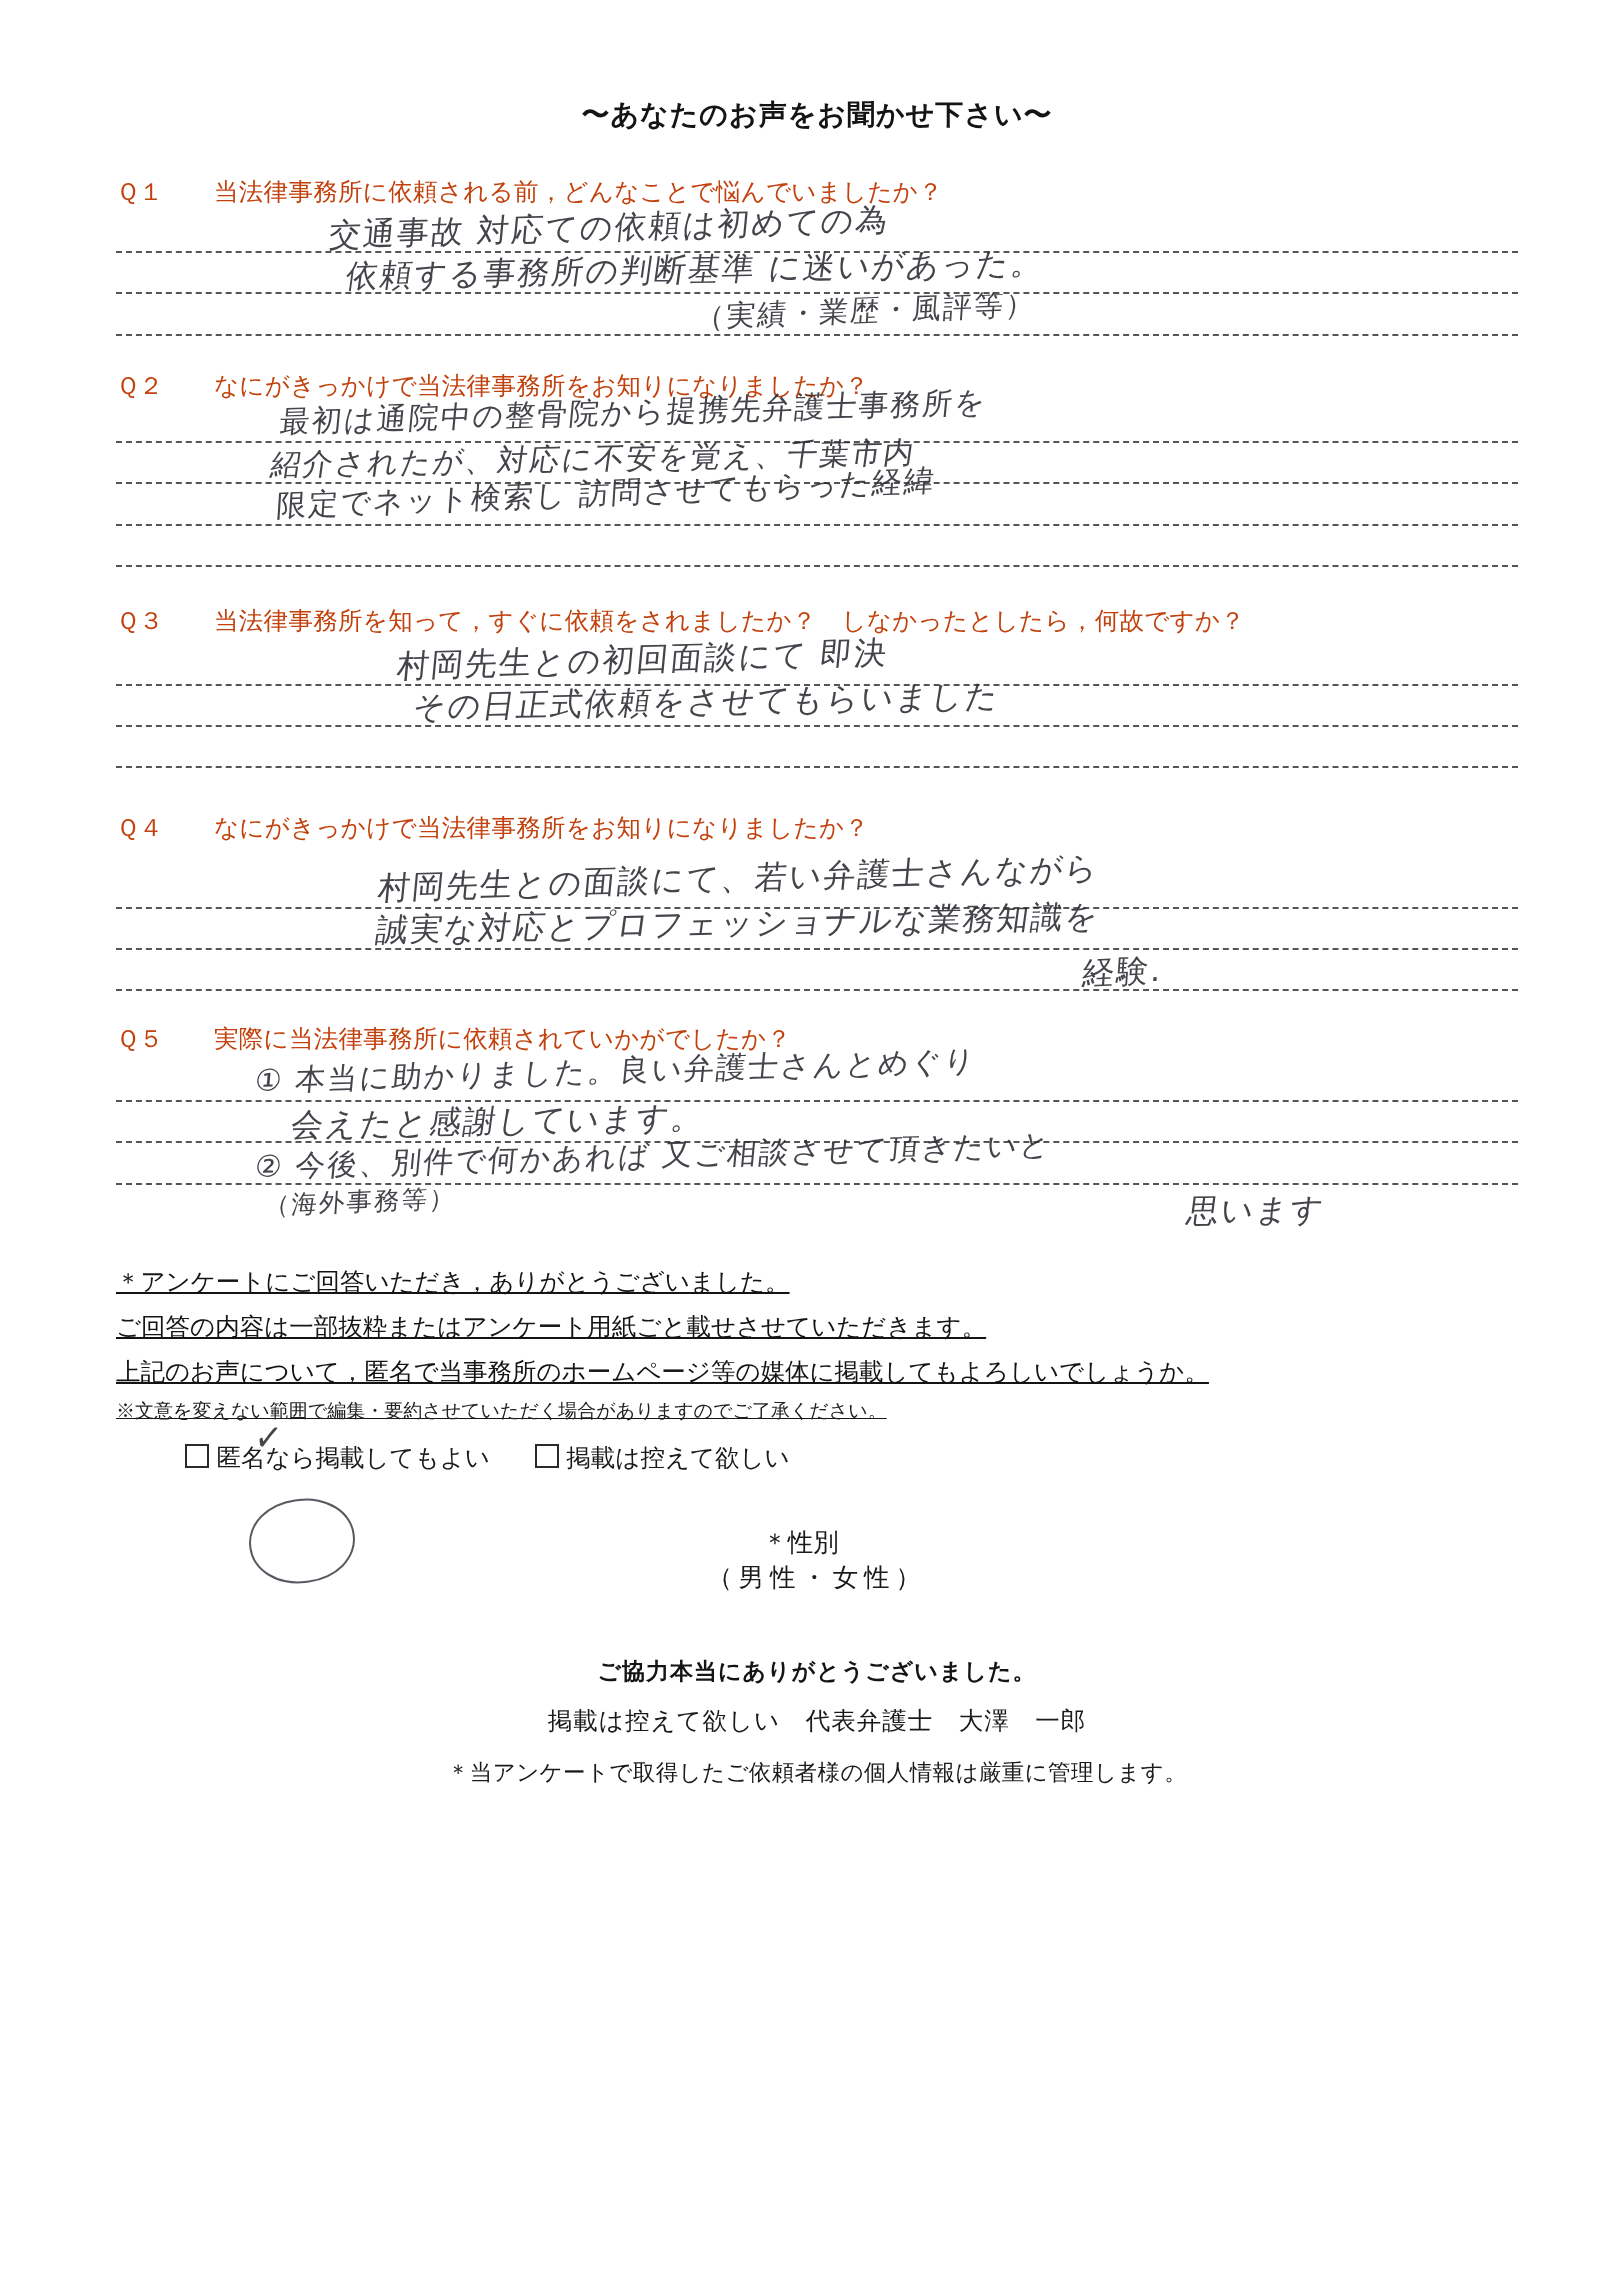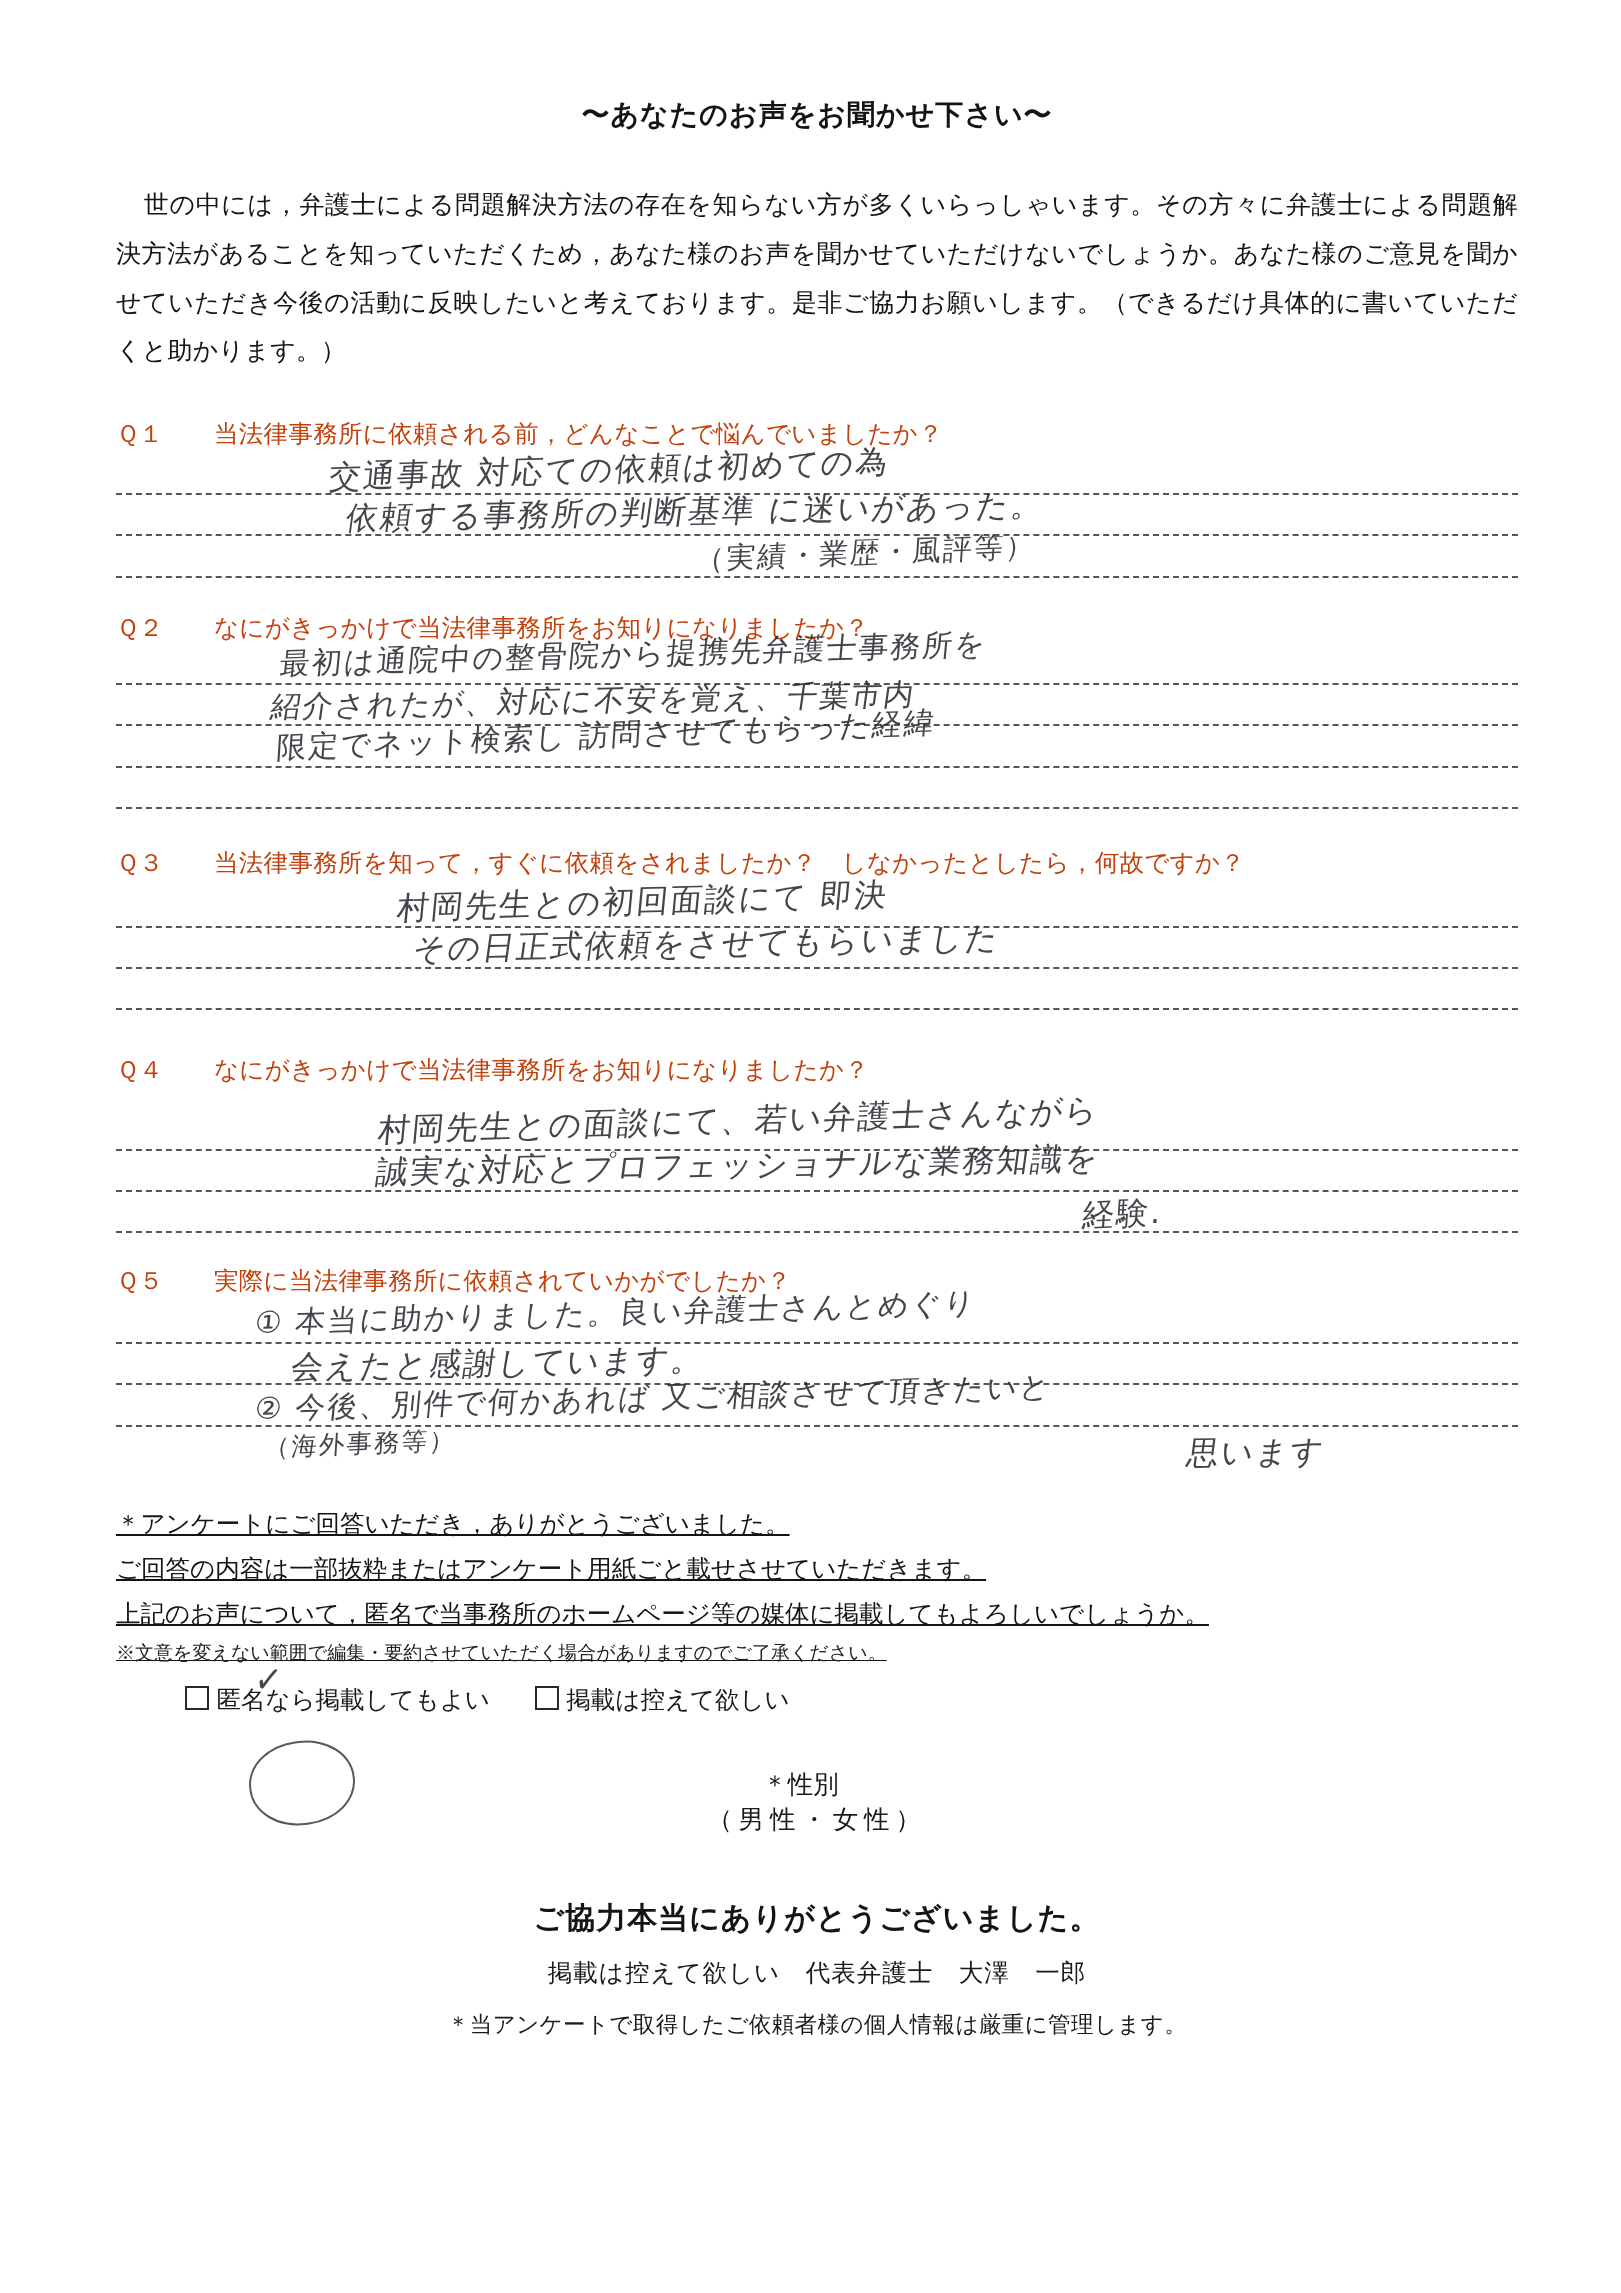--- a/index.html
+++ b/index.html
@@ -149,21 +149,21 @@
     border-radius: 51px / 41px;
     transform: rotate(-7deg);
     opacity: 0.85;
   }
 
   .footer {
     margin-top: 61px;
     text-align: center;
   }
   .footer .thanks {
-    font-size: 30px;
+    font-size: 23px;
     font-weight: bold;
     letter-spacing: 1px;
     color: #141414;
   }
   .footer .office {
     margin-top: 17.6px;
     font-size: 24.5px;
     letter-spacing: 1px;
   }
   .footer .note {
@@ -173,21 +173,20 @@
   }
 </style>
 </head>
 <body>
 
 <div class="page">
   <div class="sheet">
 
     <div class="title">〜あなたのお声をお聞かせ下さい〜</div>
 
-    <div class="intro"><span class="indent"></span><span>世の中には，弁護士による問題解決方法の存在を知らない方が多くいらっしゃいます。その方々に弁護士による問題解決方法があることを知っていただくため，あなた様のお声を聞かせていただけないでしょうか。あなた様のご意見を聞かせていただき今後の活動に反映したいと考えております。是非ご協力お願いします。（できるだけ具体的に書いていただくと助かります。）</span></div>
 
     <div class="qblock" style="margin-top:41px;">
       <div class="qhead">
         <span class="qlabel">Ｑ１</span><span>当法律事務所に依頼される前，どんなことで悩んでいましたか？</span>
       </div>
       <div class="answer-area" style="height:120px;">
         <div class="dashline" style="position:absolute; left:0; top:37px; width:1402px;"></div>
         <div class="dashline" style="position:absolute; left:0; top:78px; width:1402px;"></div>
         <div class="dashline" style="position:absolute; left:0; top:120px; width:1402px;"></div>
         <div class="hand i1 lg" style="left:211px; top:0px;">交通事故 対応ての依頼は初めての為</div>

